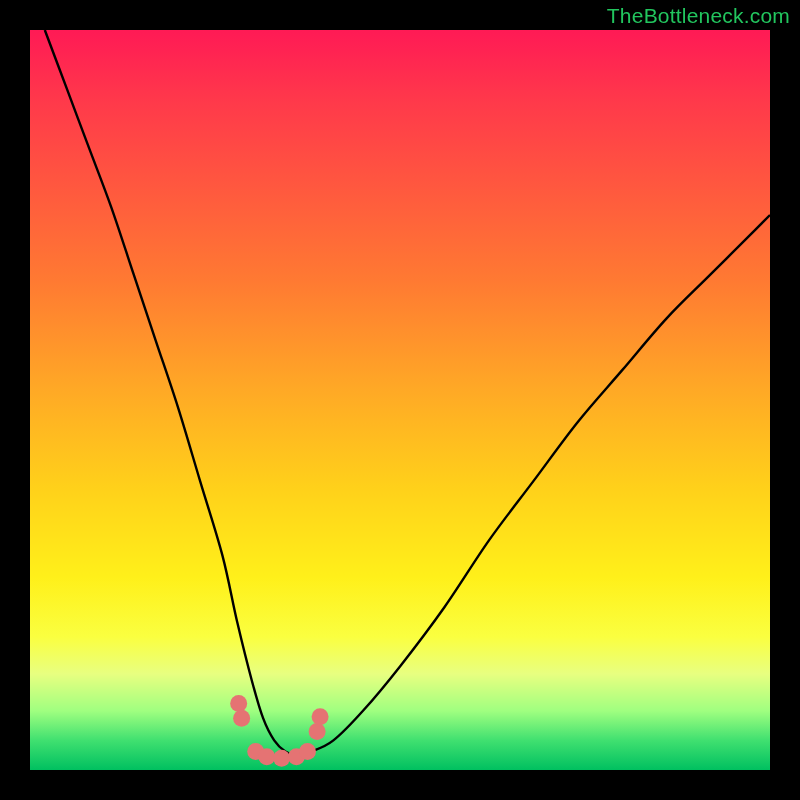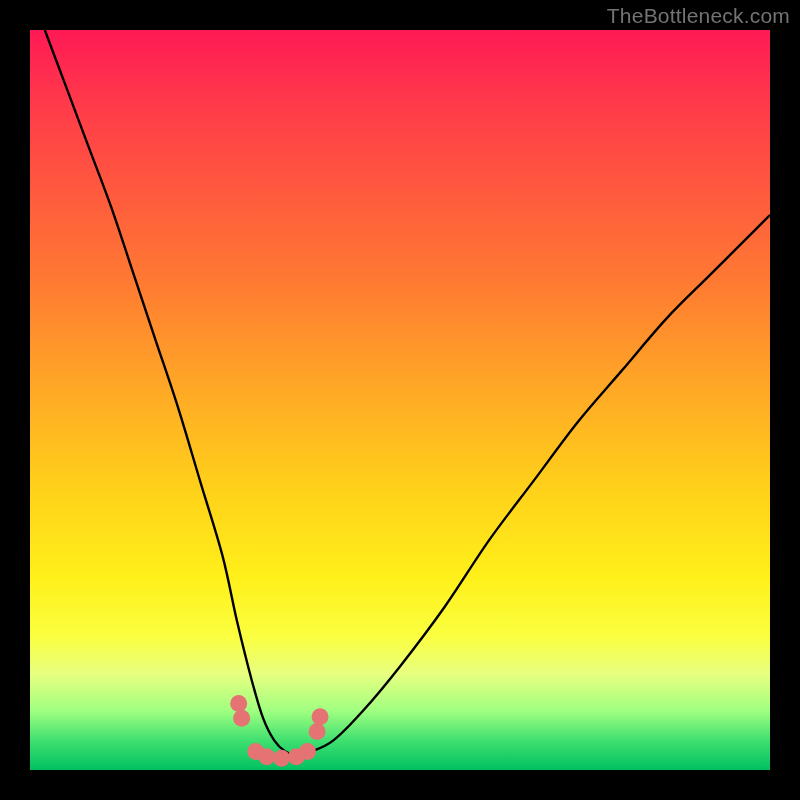--- a/index.html
+++ b/index.html
@@ -37,21 +37,21 @@
       #e8ff80 87%,
       #a0ff80 92%,
       #40e070 96%,
       #00c060 100%
     );
   }
   .watermark {
     position: absolute;
     top: 4px;
     right: 10px;
-    color: #737373;
+    color: #22c55e;
     font-size: 21px;
     font-weight: 500;
     letter-spacing: 0.2px;
     z-index: 10;
   }
   svg.curve {
     position: absolute;
     left: 0;
     top: 0;
     width: 740px;

